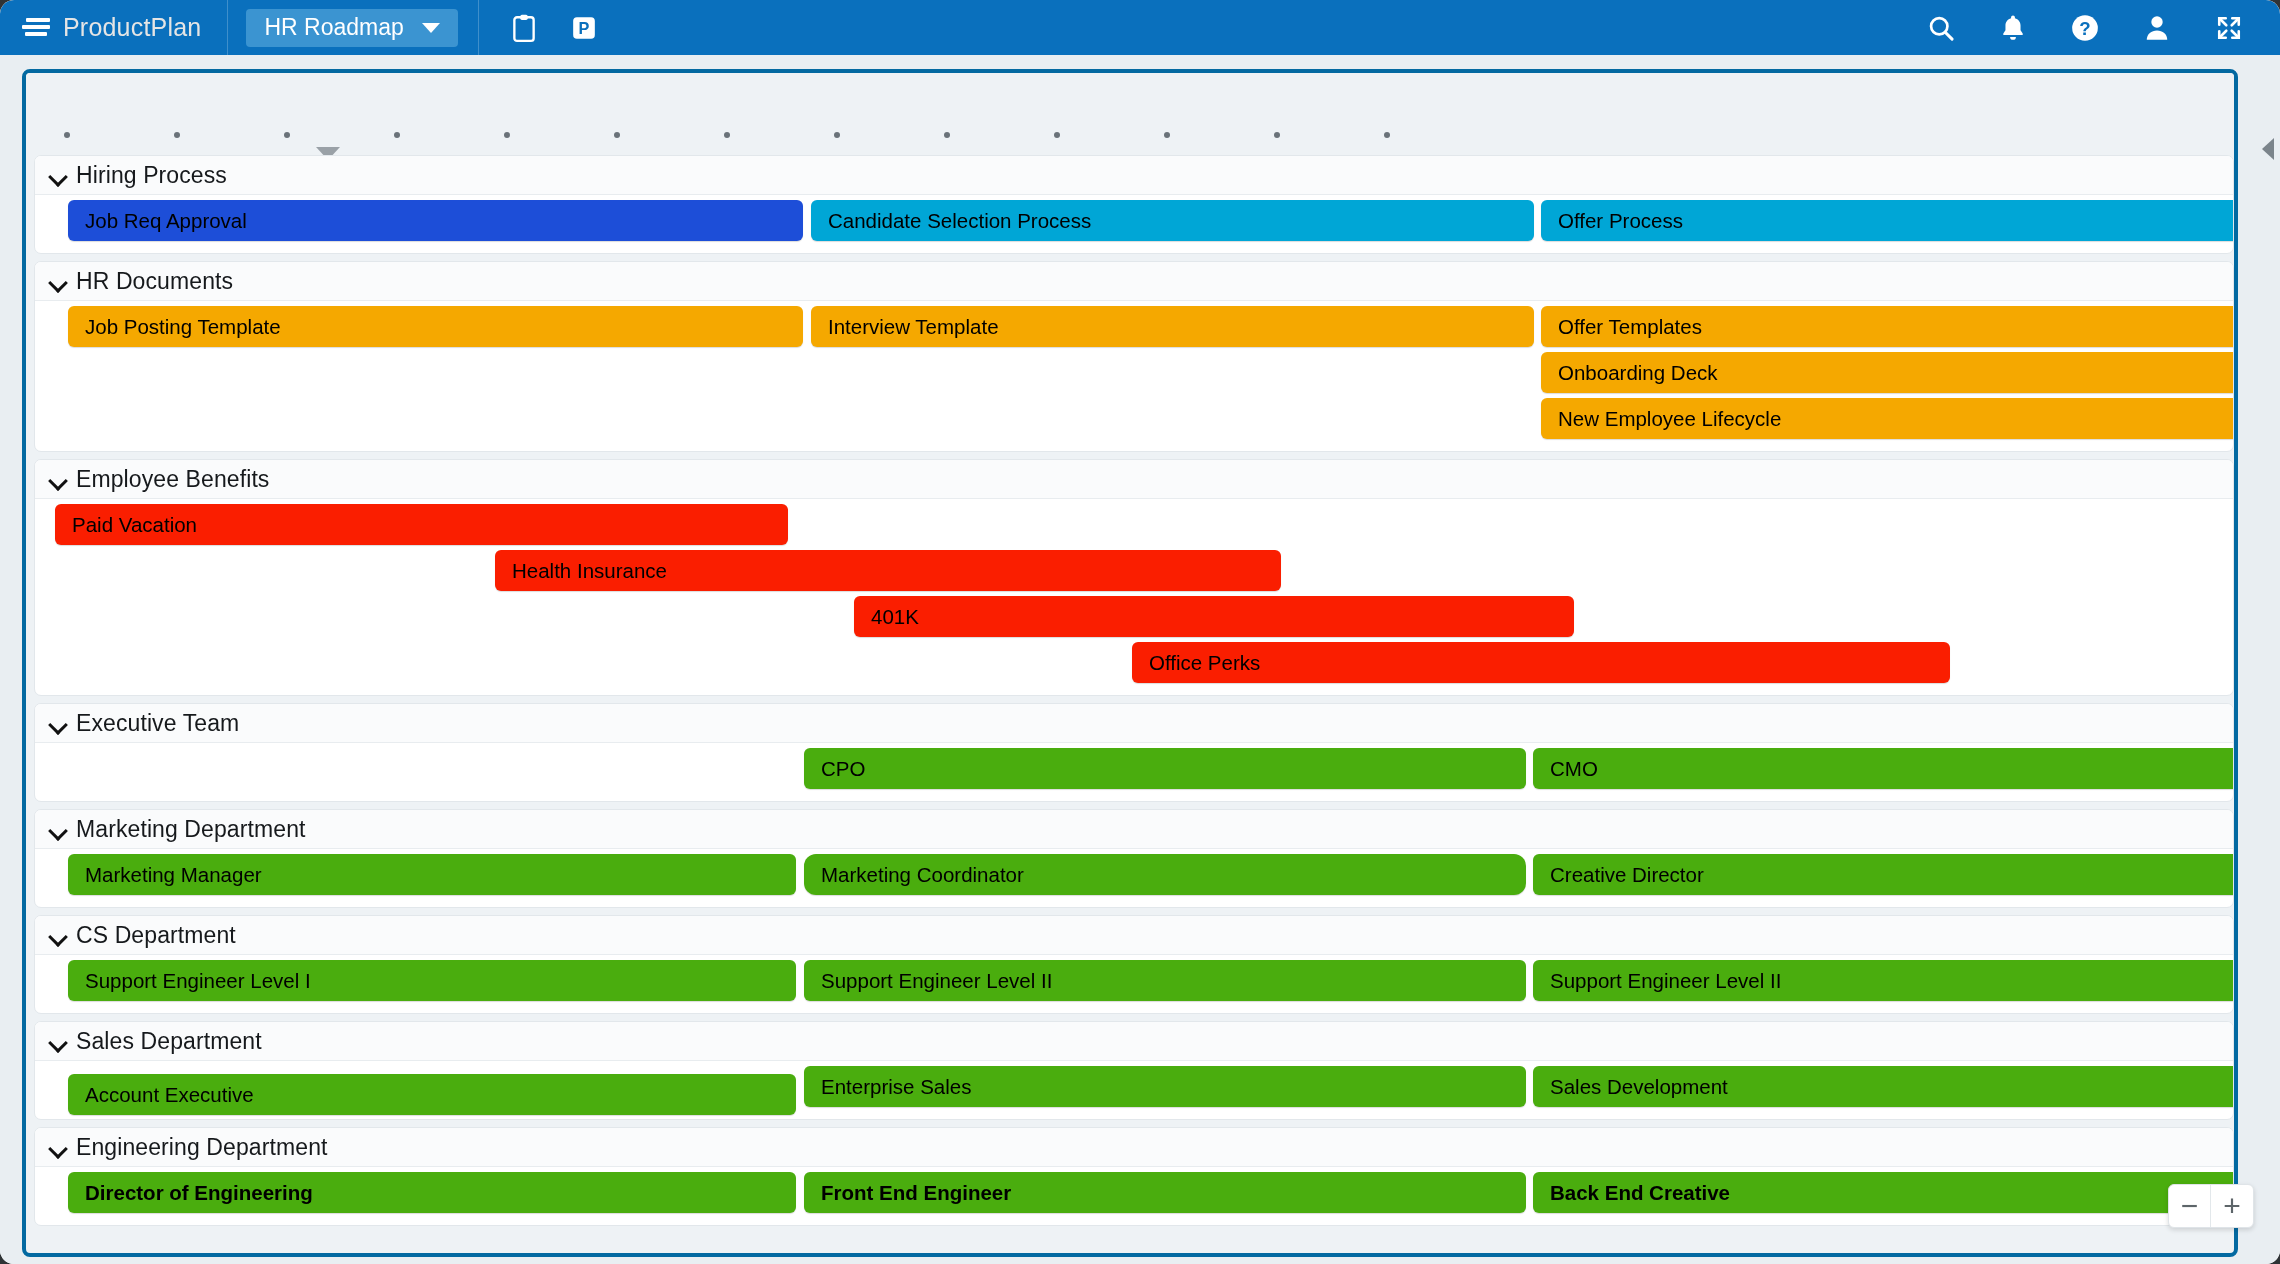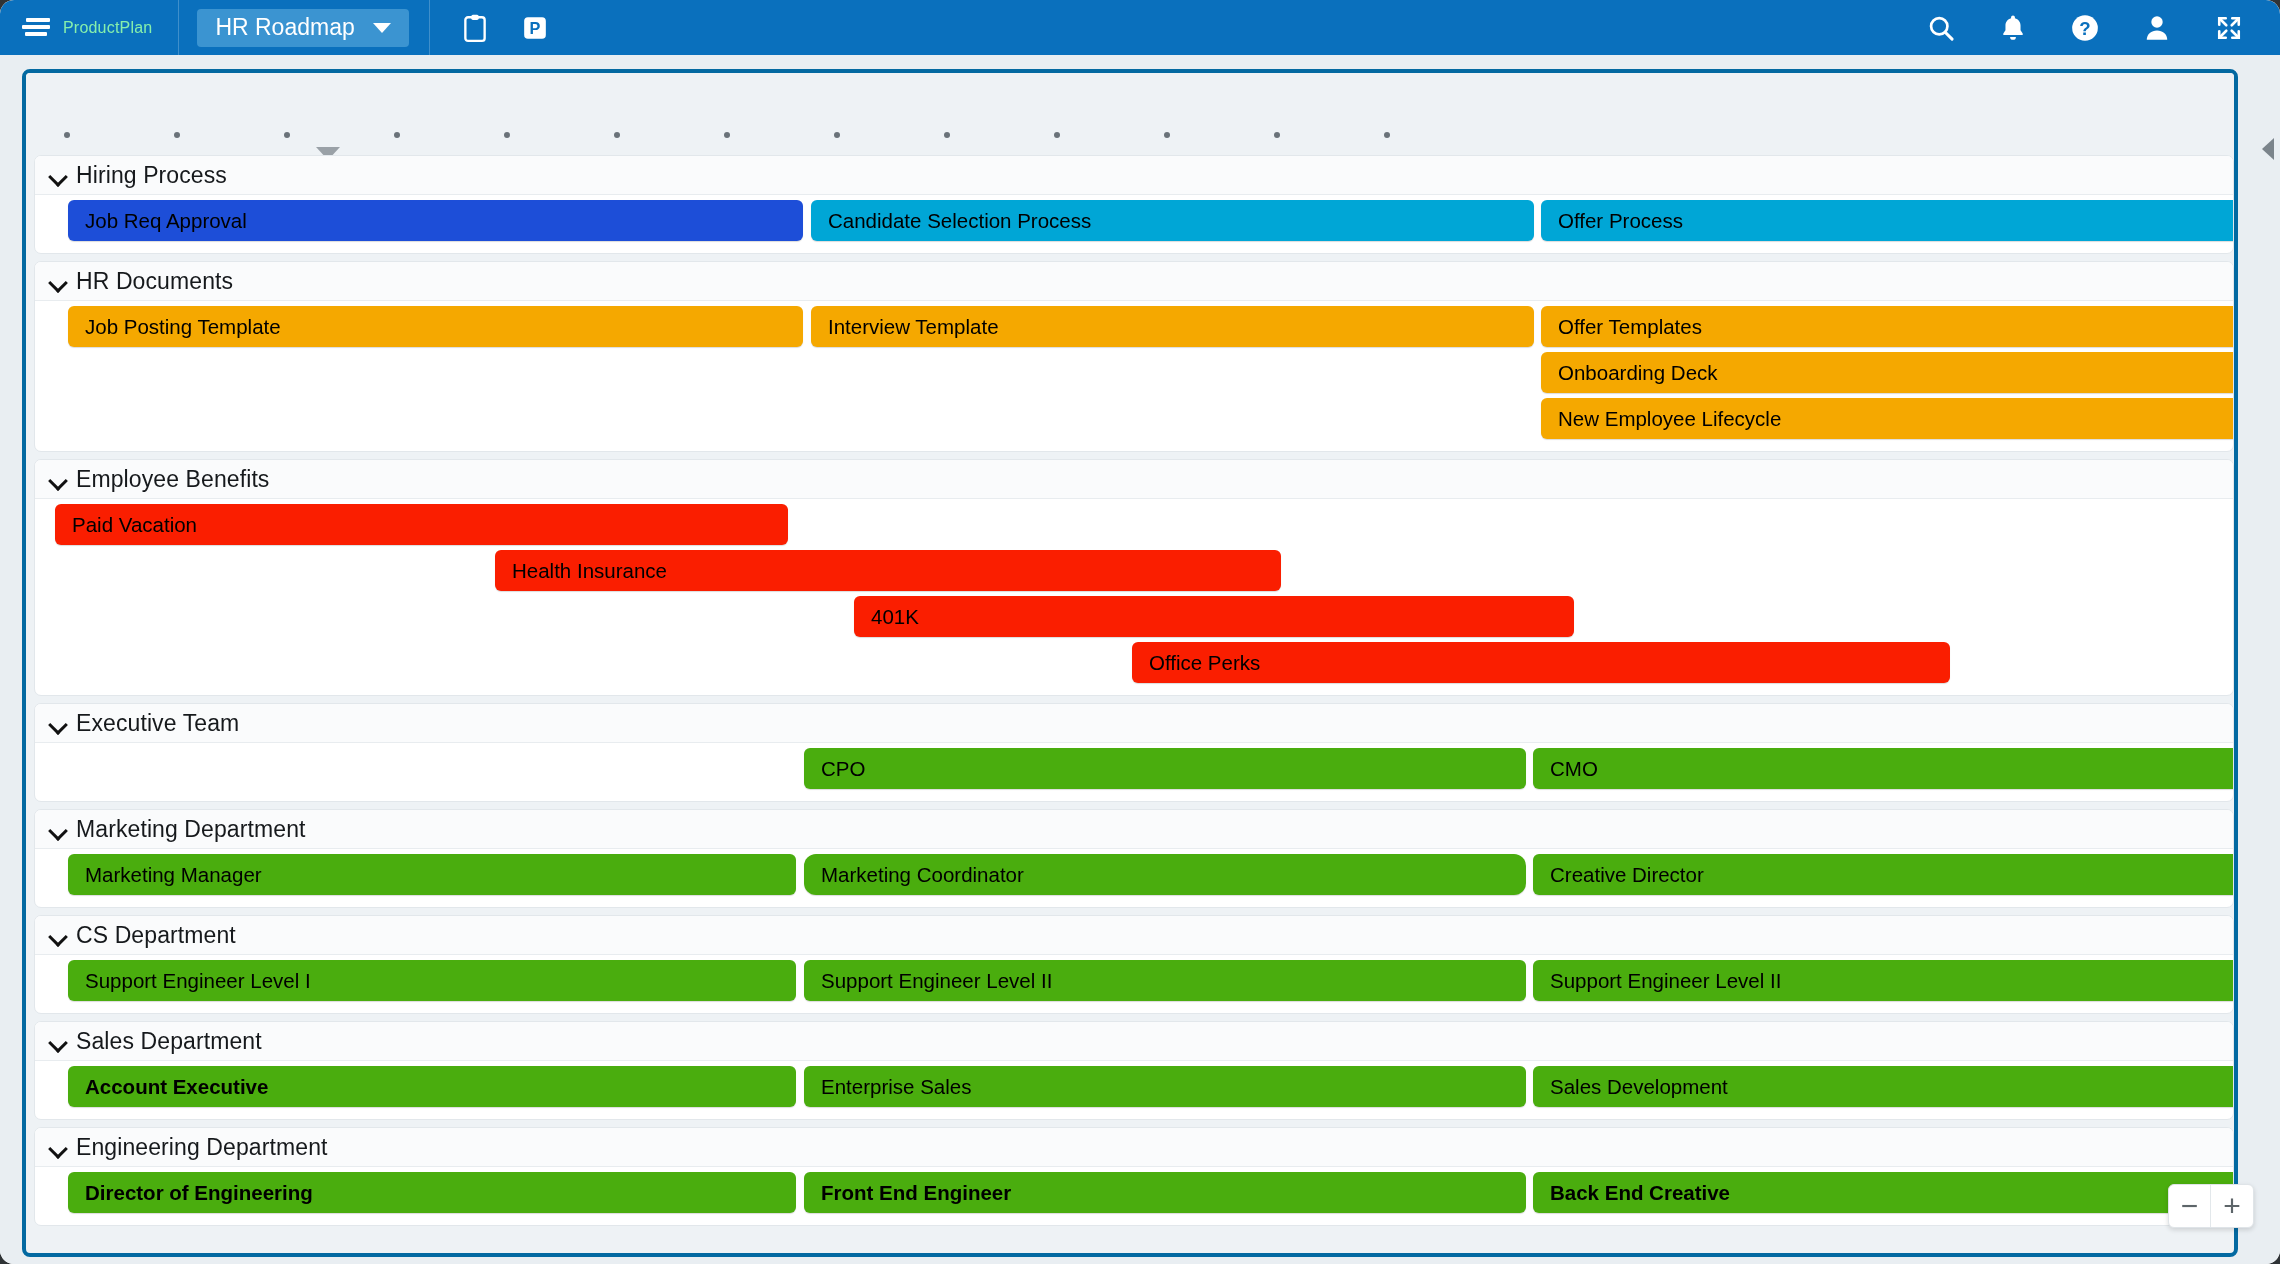--- a/index.html
+++ b/index.html
@@ -27,21 +27,21 @@
     display: flex; align-items: center;
     border-top-left-radius: 14px;
     border-top-right-radius: 14px;
   }
   .brand {
     display: flex; align-items: center; gap: 13px;
     padding: 0 26px 0 22px;
     height: 55px;
     border-right: 1px solid rgba(255,255,255,0.22);
   }
-  .brand-name { color:#86efac; font-size: 16px; letter-spacing: .2px; }
+  .brand-name { color:#e5e5e5; font-size: 25px; letter-spacing: .2px; }
   .logo-mark { width: 28px; height: 22px; position: relative; }
   .logo-mark i {
     position:absolute; left:0; background:#fff; height:4px; border-radius:1px; display:block;
   }
   .logo-mark i:nth-child(1){ top:1px;  width:24px; left:4px; }
   .logo-mark i:nth-child(2){ top:8px;  width:28px; left:0; }
   .logo-mark i:nth-child(3){ top:15px; width:22px; left:3px; }
 
   .doc-pill {
     display:flex; align-items:center; gap: 18px;
@@ -346,21 +346,21 @@
               <div class="bar" style="left: 769px; width: 722px; top: 5px; background: rgb(74, 173, 14);">Support Engineer Level II</div>
               <div class="bar" style="left: 1498px; width: 721px; top: 5px; background: rgb(74, 173, 14);">Support Engineer Level II</div>
             </div>
           </div>
           <div class="lane">
             <div class="lane-header">
               <span class="chev"></span>
               <span class="lane-title">Sales Department</span>
             </div>
             <div class="lane-body" style="height: 58px;">
-              <div class="bar" style="left: 33px; width: 728px; top: 5px; background: rgb(74, 173, 14); font-weight: bold;">Account Executive</div>
+              <div class="bar" style="left: 33px; width: 728px; top: 13px; background: rgb(74, 173, 14);">Account Executive</div>
               <div class="bar" style="left: 769px; width: 722px; top: 5px; background: rgb(74, 173, 14);">Enterprise Sales</div>
               <div class="bar" style="left: 1498px; width: 721px; top: 5px; background: rgb(74, 173, 14);">Sales Development</div>
             </div>
           </div>
           <div class="lane">
             <div class="lane-header">
               <span class="chev"></span>
               <span class="lane-title">Engineering Department</span>
             </div>
             <div class="lane-body" style="height: 58px; font-weight: bold;">

